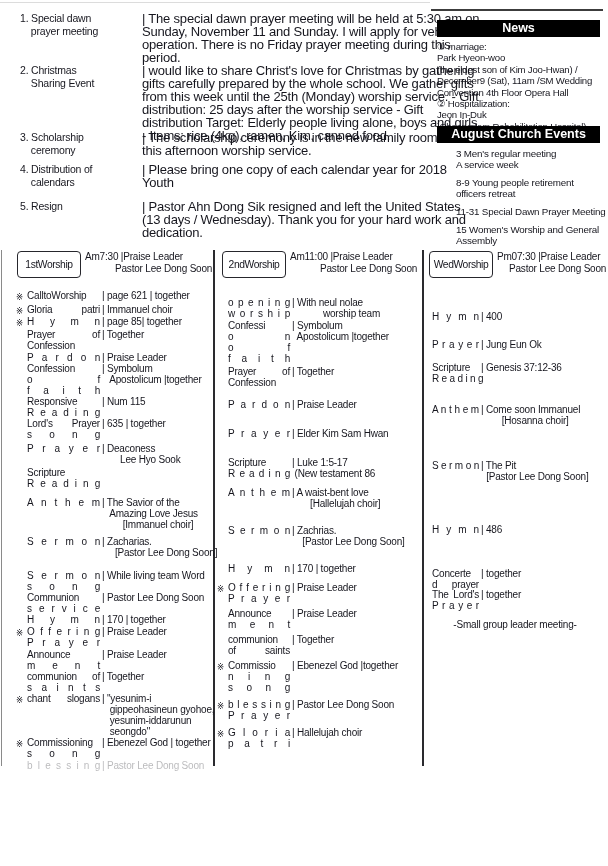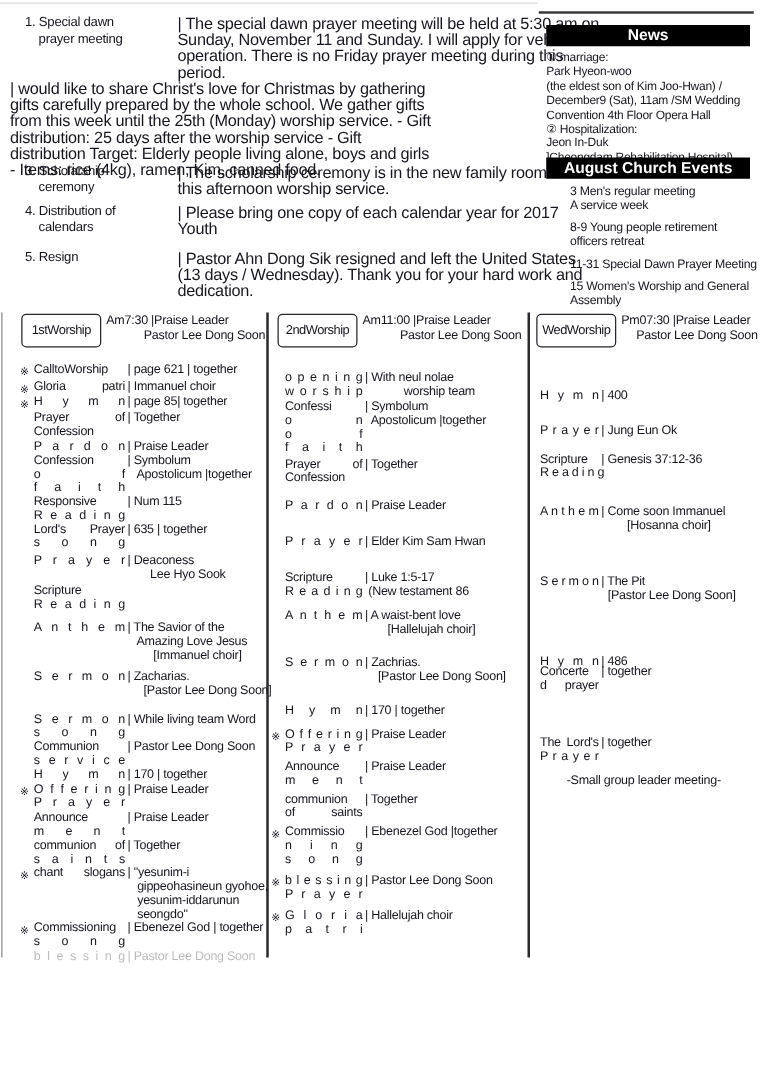--- a/index.html
+++ b/index.html
@@ -56,56 +56,58 @@
   .c1 .wrow:nth-child(19){top:693px}.c1 .wrow:nth-child(20){top:737px}.c1 .wrow:nth-child(21){top:760px}
   
   .c2 .wrow:nth-child(1){top:297px}.c2 .wrow:nth-child(2){top:320px}.c2 .wrow:nth-child(3){top:366px}
   .c2 .wrow:nth-child(4){top:399px}.c2 .wrow:nth-child(5){top:428px}.c2 .wrow:nth-child(6){top:457px}
   .c2 .wrow:nth-child(7){top:487px}.c2 .wrow:nth-child(8){top:525px}.c2 .wrow:nth-child(9){top:563px}
   .c2 .wrow:nth-child(10){top:582px}.c2 .wrow:nth-child(11){top:608px}.c2 .wrow:nth-child(12){top:634px}
   .c2 .wrow:nth-child(13){top:660px}.c2 .wrow:nth-child(14){top:699px}.c2 .wrow:nth-child(15){top:727px}
   
   .c3 .wrow:nth-child(1){top:311px}.c3 .wrow:nth-child(2){top:339px}.c3 .wrow:nth-child(3){top:362px}
   .c3 .wrow:nth-child(4){top:404px}.c3 .wrow:nth-child(5){top:460px}.c3 .wrow:nth-child(6){top:524px}
-  .c3 .wrow:nth-child(7){top:532px}.c3 .wrow:nth-child(8){top:589px}
+  .c3 .wrow:nth-child(7){top:568px}.c3 .wrow:nth-child(8){top:589px}
 </style>
 </head>
 <body>
 
 <div class="page">
   <div class="topline-left"></div>
   <div class="topline-right"></div>
 
   <div id="announcements">
       <div class="ann">
         <span class="ann-label">1. Special dawn
     prayer meeting</span>
         <span class="ann-body">| The special dawn prayer meeting will be held at 5:30 am on
 Sunday, November 11 and Sunday. I will apply for vehicle
 operation. There is no Friday prayer meeting during this
 period.</span>
       </div>
       <div class="ann">
+        <span class="ann-label">2. Christmas
+    Sharing Event</span>
         <span class="ann-body">| would like to share Christ's love for Christmas by gathering
 gifts carefully prepared by the whole school. We gather gifts
 from this week until the 25th (Monday) worship service. - Gift
 distribution: 25 days after the worship service - Gift
 distribution Target: Elderly people living alone, boys and girls
 - Items: rice (4kg), ramen, Kim, canned food.</span>
       </div>
       <div class="ann">
         <span class="ann-label">3. Scholarship
     ceremony</span>
         <span class="ann-body">| The scholarship ceremony is in the new family room after
 this afternoon worship service.</span>
       </div>
       <div class="ann">
         <span class="ann-label">4. Distribution of
     calendars</span>
-        <span class="ann-body">| Please bring one copy of each calendar year for 2017
+        <span class="ann-body">| Please bring one copy of each calendar year for 2018
 Youth</span>
       </div>
       <div class="ann">
         <span class="ann-label">5. Resign</span>
         <span class="ann-body">| Pastor Ahn Dong Sik resigned and left the United States
 (13 days / Wednesday). Thank you for your hard work and
 dedication.</span>
       </div>
     </div>
 

